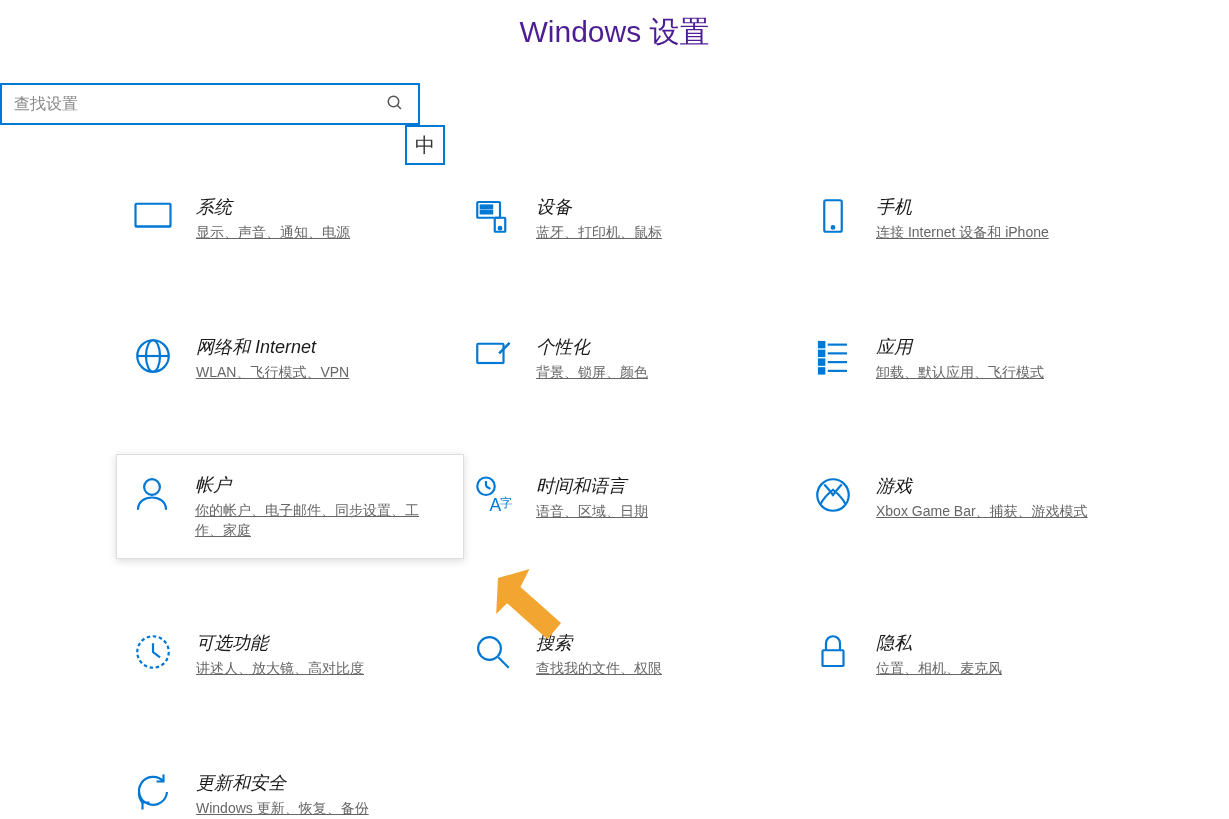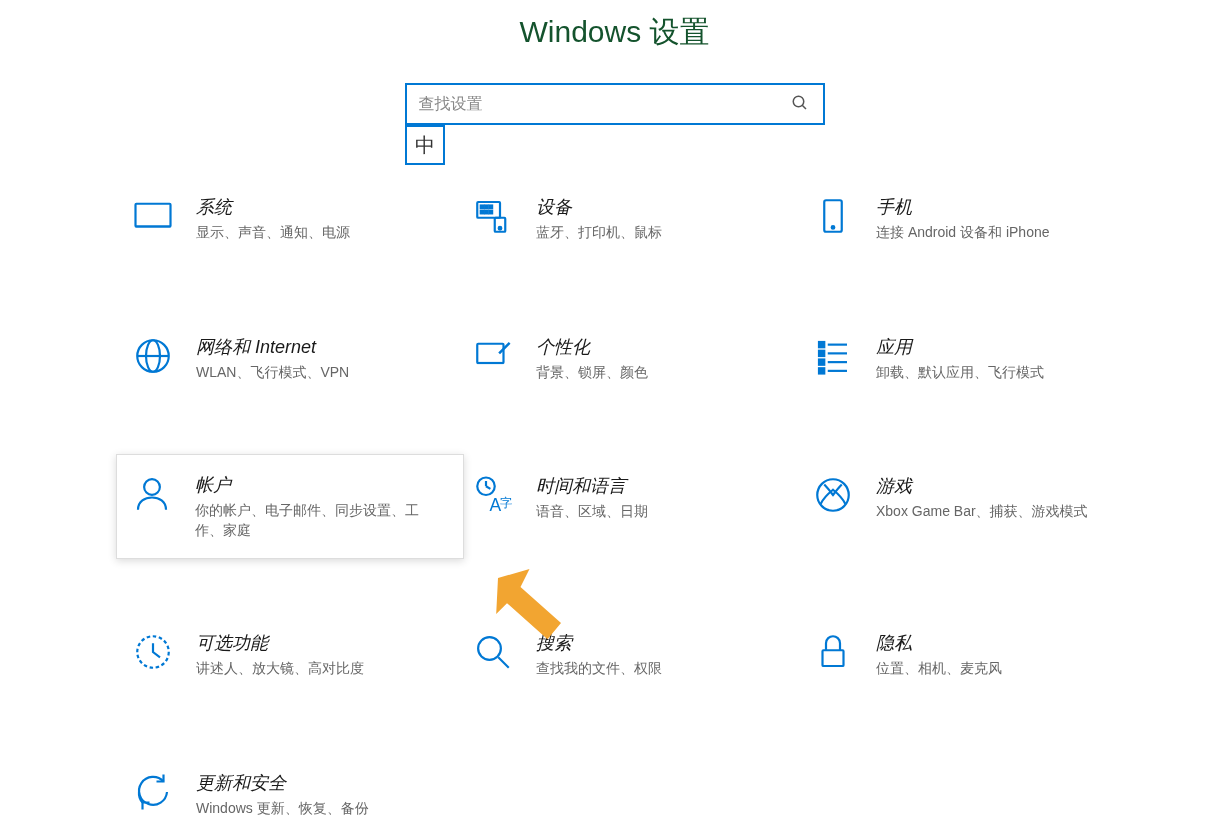--- a/index.html
+++ b/index.html
@@ -11,27 +11,26 @@
       font-family: "Microsoft YaHei", "Segoe UI", sans-serif;
       background: #ffffff;
       width: 1229px;
       height: 819px;
       overflow: hidden;
     }
     .page-title {
       text-align: center;
       font-size: 30px;
       font-weight: 300;
-      color: #14532d;
+      color: #4c1d95;
       padding-top: 12px;
       padding-bottom: 30px;
     }
     .search-wrap {
       display: flex;
-      justify-content: center;
       position: relative;
       margin-bottom: 60px;
     }
     .search-box {
       width: 420px;
       height: 42px;
       border: 2px solid #0078d4;
       display: flex;
       align-items: center;
       padding: 0 12px;
@@ -106,20 +105,21 @@
     .tile-title {
       font-size: 18px;
       color: #1a1a1a;
       margin-bottom: 4px;
       font-style: italic;
     }
     .tile-desc {
       font-size: 14px;
       color: #666;
       line-height: 1.4;
+      text-decoration: underline;
     }
     .arrow-annotation {
       position: absolute;
       left: 360px;
       top: 375px;
       width: 90px;
       height: 90px;
       pointer-events: none;
     }
   </style>
@@ -178,21 +178,21 @@
 
   <div class="tile">
     <span class="tile-icon">
       <svg viewBox="0 0 48 48" width="42" height="42" fill="none" stroke="#0078d4" stroke-width="2.5">
         <rect x="14" y="6" width="20" height="36" rx="2"></rect>
         <circle cx="24" cy="37" r="1.5" fill="#0078d4"></circle>
       </svg>
     </span>
     <div class="tile-text">
       <div class="tile-title">手机</div>
-      <div class="tile-desc">连接 Android 设备和 iPhone</div>
+      <div class="tile-desc">连接 Internet 设备和 iPhone</div>
     </div>
   </div>
 
   <div class="tile">
     <span class="tile-icon">
       <svg viewBox="0 0 48 48" width="42" height="42" fill="none" stroke="#0078d4" stroke-width="2.5">
         <circle cx="24" cy="24" r="18"></circle>
         <ellipse cx="24" cy="24" rx="8" ry="18"></ellipse>
         <line x1="6" y1="24" x2="42" y2="24"></line>
       </svg>

